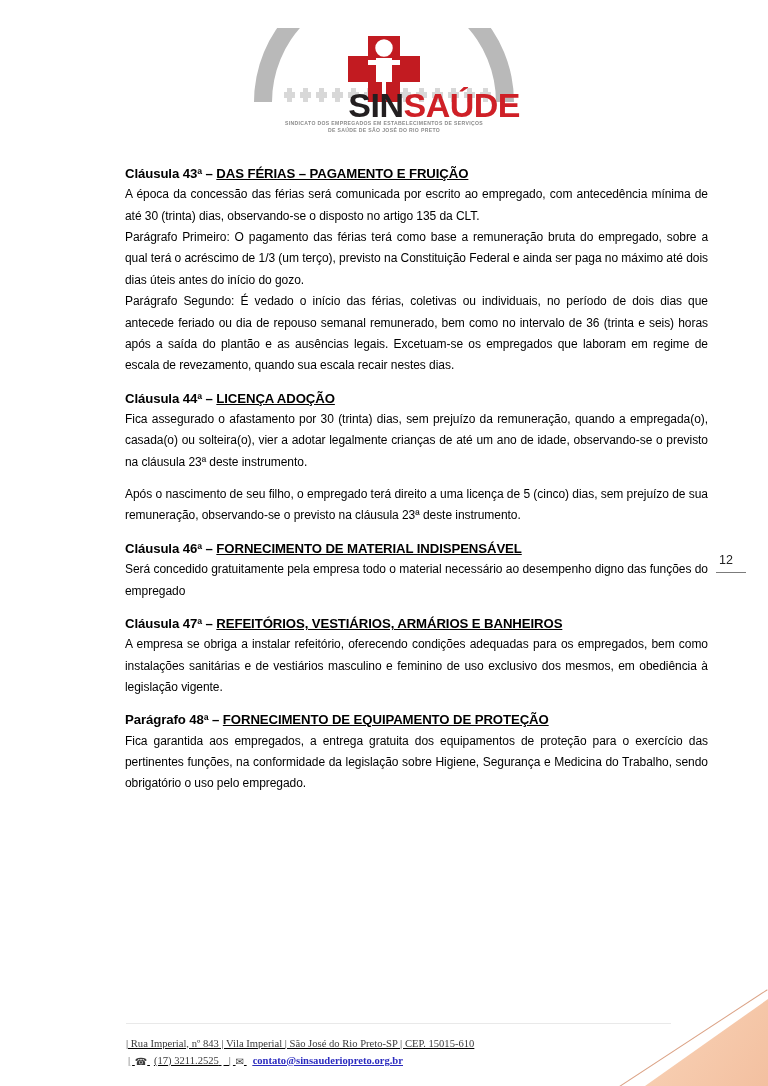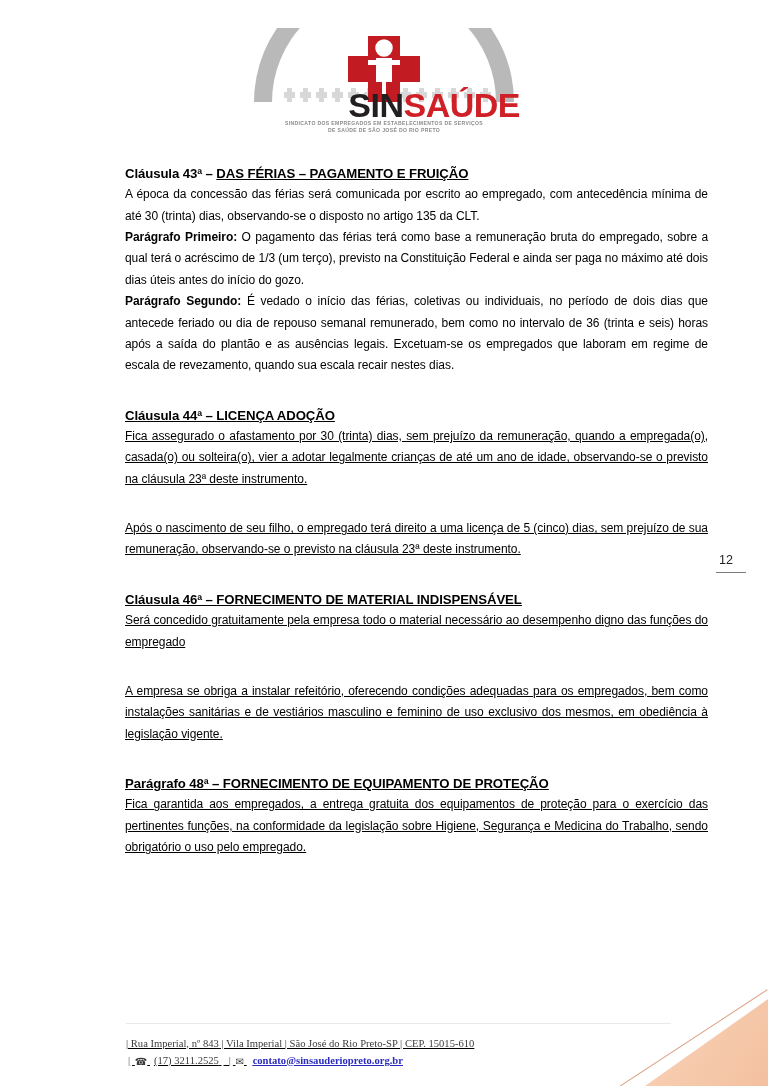--- a/index.html
+++ b/index.html
@@ -70,39 +70,39 @@
 
   
   #doc-body {
     position: absolute;
     left: 125px;
     top: 163px;
     width: 583px;
   }
 
   .clause { margin: 0 0 0 0; }
-  .clause + .clause { margin-top: 28px; text-decoration: underline; }
+  .clause + .clause { margin-top: 11px; }
 
   .clause-title {
     font-size: 13.2px;
     font-weight: bold;
     line-height: 1.62;
     letter-spacing: -0.1px;
     white-space: nowrap;
   }
   .clause-title .u { text-decoration: underline; }
 
   .para {
     font-size: 12px;
     line-height: 1.78;
     text-align: justify;
     text-justify: inter-word;
     letter-spacing: -0.05px;
   }
-  .para .lead { font-weight: bold; }
+  .para .lead { font-weight: normal; }
 
   
   .clause .para + .para { margin-top: 0; }
 
   
   #page-number {
     position: absolute;
     right: 18px;
     top: 552px;
     width: 48px;
@@ -279,20 +279,21 @@
     <div class="clause">
       <div class="para"><span>Após o nascimento de seu filho, o empregado terá direito a uma licença de 5 (cinco) dias, sem prejuízo de sua remuneração, observando-se o previsto na cláusula 23ª deste instrumento.</span></div>
     </div>
 
     <div class="clause">
       <div class="clause-title"><span>Cláusula 46ª – </span><span class="u">FORNECIMENTO DE MATERIAL INDISPENSÁVEL</span></div>
       <div class="para"><span>Será concedido gratuitamente pela empresa todo o material necessário ao desempenho digno das funções do empregado</span></div>
     </div>
 
     <div class="clause">
+      <div class="clause-title"><span>Cláusula 47ª – </span><span class="u">REFEITÓRIOS, VESTIÁRIOS, ARMÁRIOS E BANHEIROS</span></div>
       <div class="para"><span>A empresa se obriga a instalar refeitório, oferecendo condições adequadas para os empregados, bem como instalações sanitárias e de vestiários masculino e feminino de uso exclusivo dos mesmos, em obediência à legislação vigente.</span></div>
     </div>
 
     <div class="clause">
       <div class="clause-title"><span>Parágrafo 48ª – </span><span class="u">FORNECIMENTO DE EQUIPAMENTO DE PROTEÇÃO</span></div>
       <div class="para"><span>Fica garantida aos empregados, a entrega gratuita dos equipamentos de proteção para o exercício das pertinentes funções, na conformidade da legislação sobre Higiene, Segurança e Medicina do Trabalho, sendo obrigatório o uso pelo empregado.</span></div>
     </div>
 
   </div>
 

